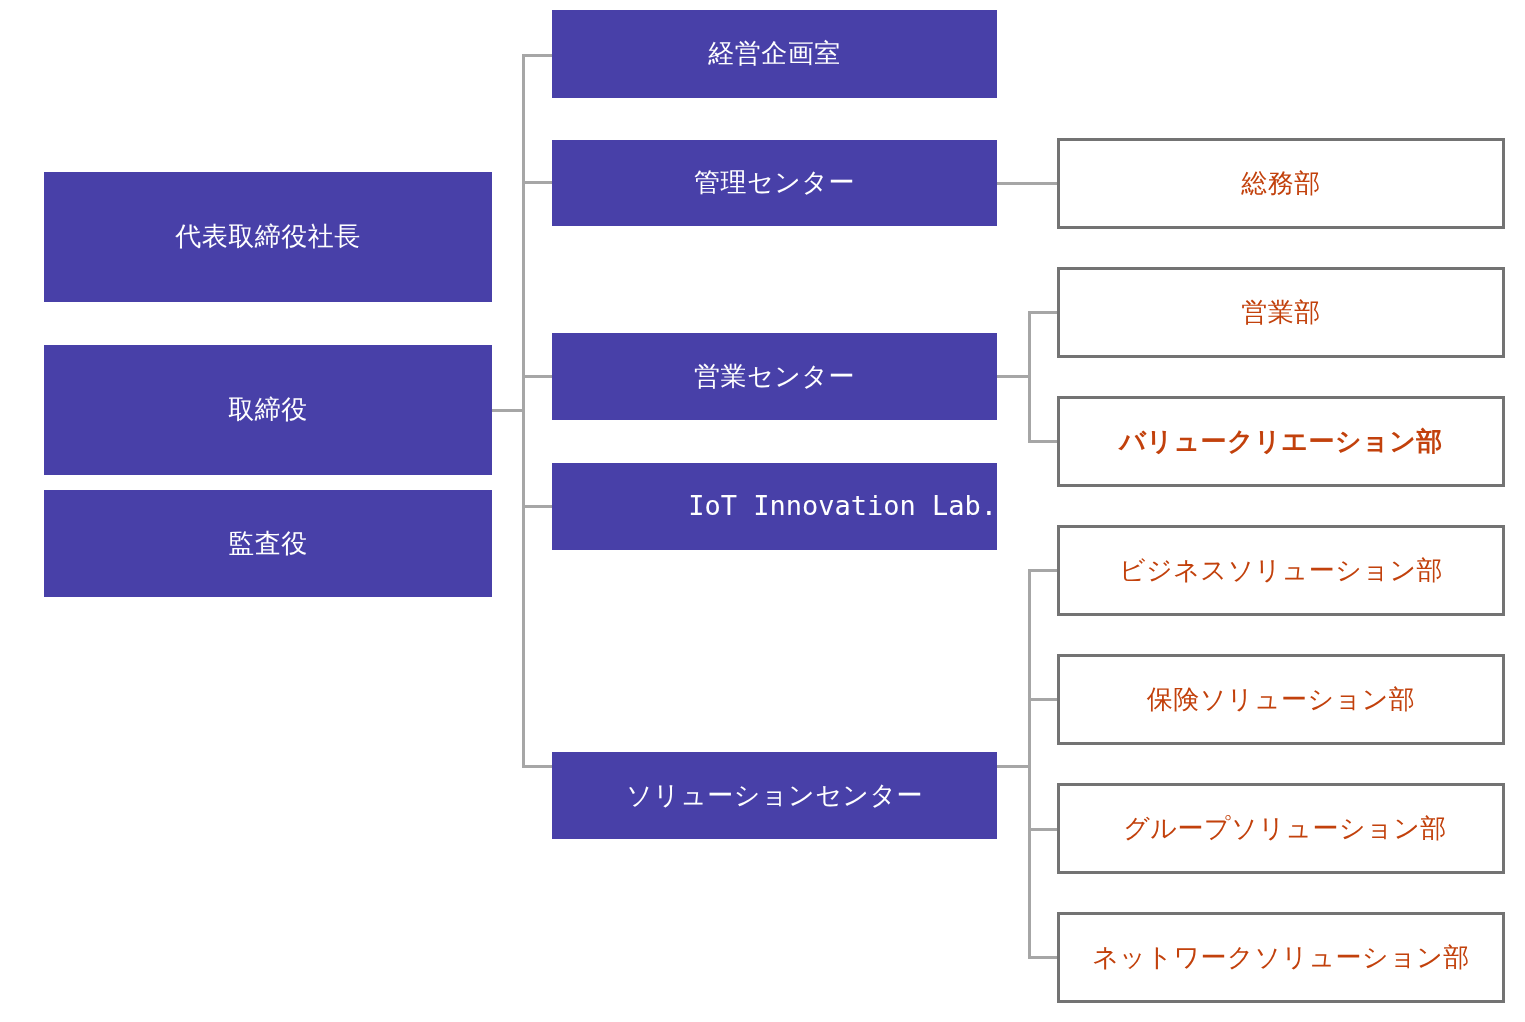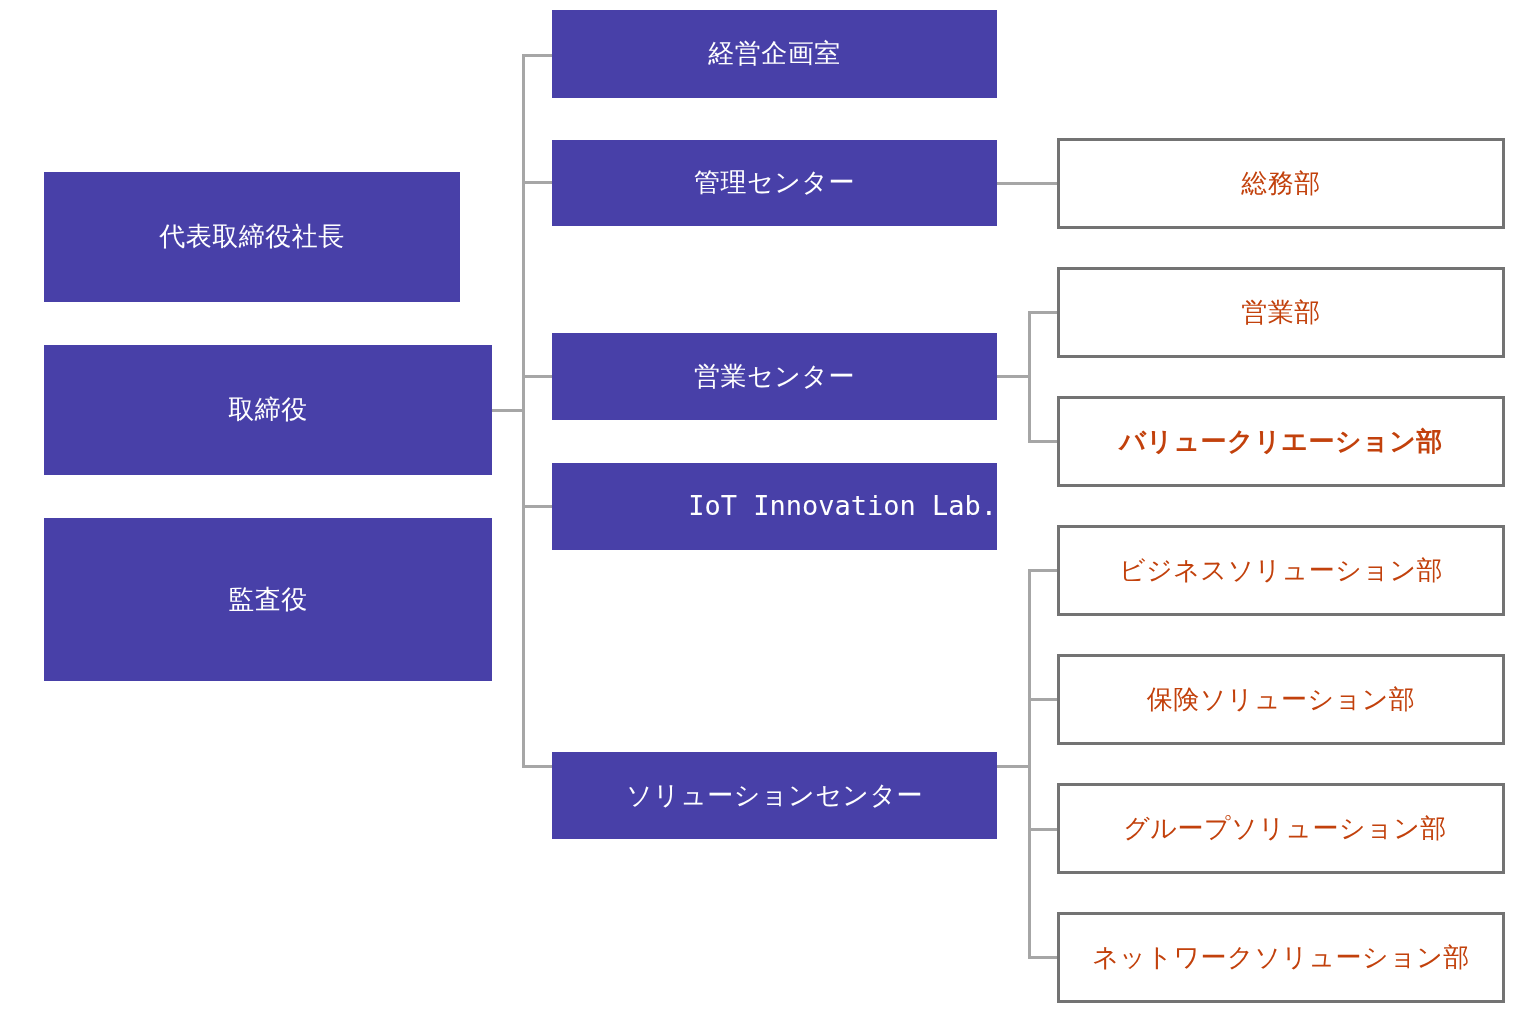--- a/index.html
+++ b/index.html
@@ -84,27 +84,27 @@
   <div class="conn" style="left:1028px; top:311px; width:31px; height:3px;"></div>
   <div class="conn" style="left:1028px; top:440px; width:31px; height:3px;"></div>
 
   <div class="conn" style="left:997px; top:765px; width:34px; height:3px;"></div>
   <div class="conn" style="left:1028px; top:569px; width:3px; height:390px;"></div>
   <div class="conn" style="left:1028px; top:569px; width:31px; height:3px;"></div>
   <div class="conn" style="left:1028px; top:698px; width:31px; height:3px;"></div>
   <div class="conn" style="left:1028px; top:828px; width:31px; height:3px;"></div>
   <div class="conn" style="left:1028px; top:956px; width:31px; height:3px;"></div>
 
-  <div class="node node-filled" style="left:44px; top:172px; width:416px; height:130px;">
+  <div class="node node-filled" style="left:44px; top:172px; width:448px; height:130px;">
     <span class="node-label">代表取締役社長</span>
   </div>
   <div class="node node-filled" style="left:44px; top:345px; width:448px; height:130px;">
     <span class="node-label">取締役</span>
   </div>
-  <div class="node node-filled" style="left:44px; top:518px; width:448px; height:163px;">
+  <div class="node node-filled" style="left:44px; top:490px; width:448px; height:107px;">
     <span class="node-label">監査役</span>
   </div>
 
   <div class="node node-filled" style="left:552px; top:10px; width:445px; height:88px;">
     <span class="node-label">経営企画室</span>
   </div>
   <div class="node node-filled" style="left:552px; top:140px; width:445px; height:86px;">
     <span class="node-label">管理センター</span>
   </div>
   <div class="node node-filled" style="left:552px; top:333px; width:445px; height:87px;">

